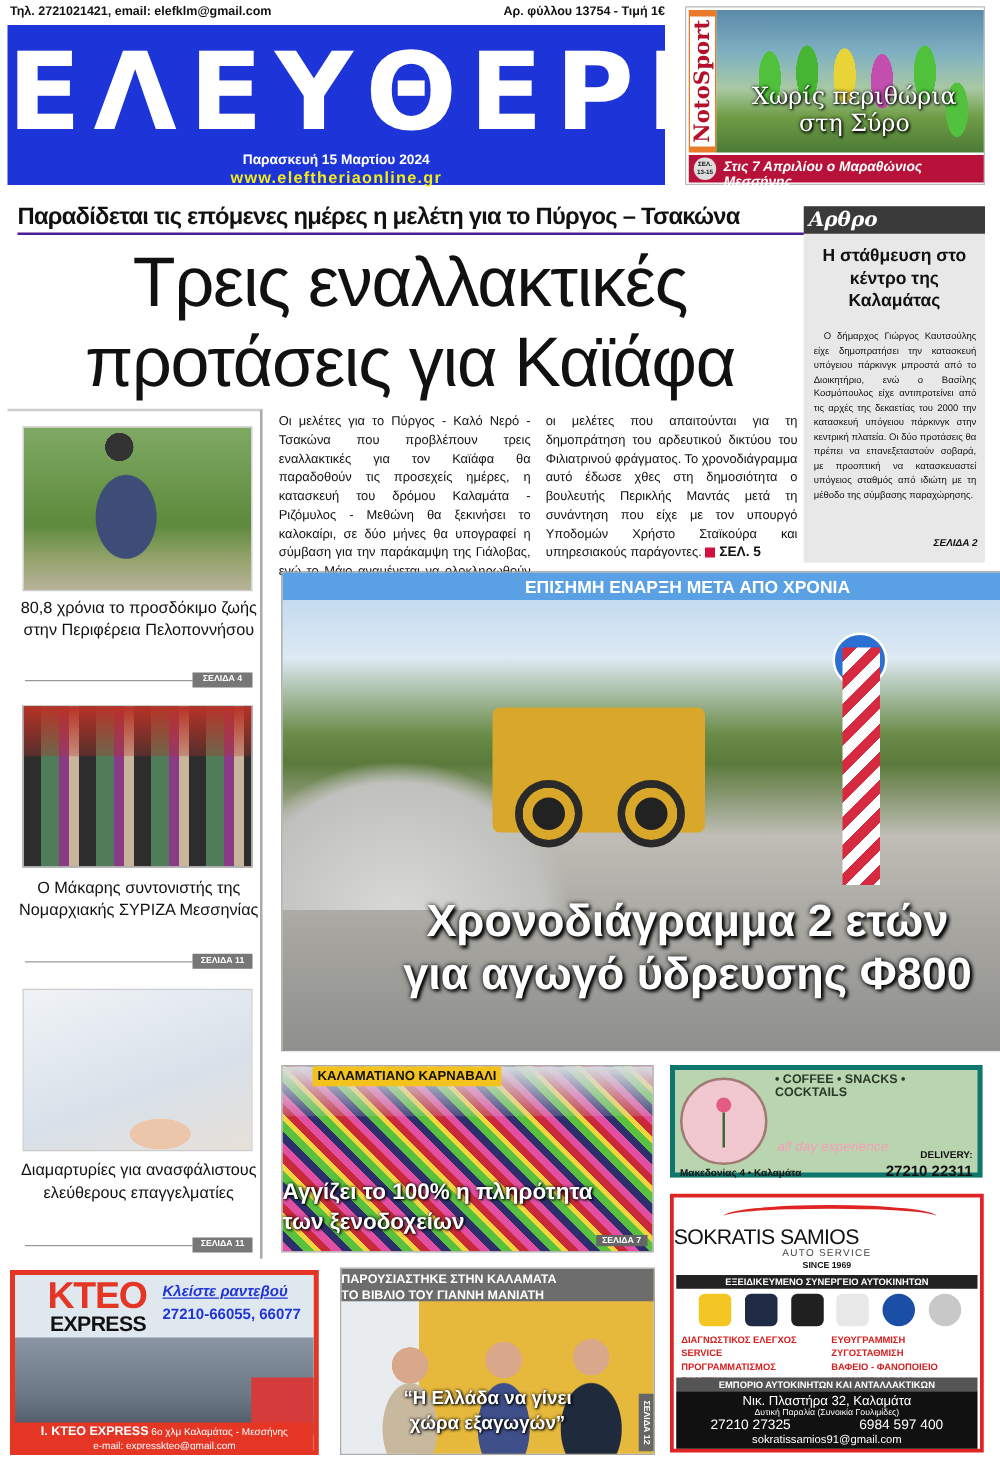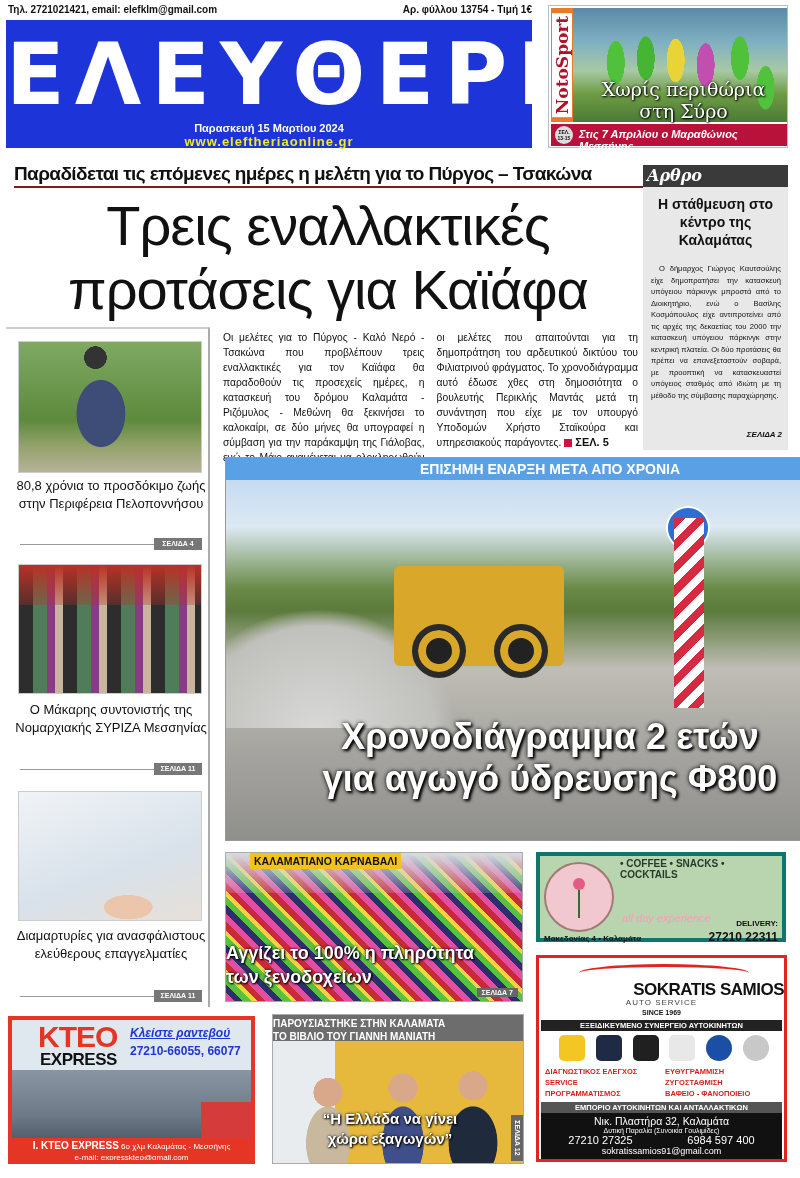--- a/index.html
+++ b/index.html
@@ -27,27 +27,27 @@
                    radial-gradient(ellipse 9px 22px at 20% 48%, #4fc13a 98%, transparent 100%),
                    radial-gradient(ellipse 9px 22px at 34% 44%, #45b532 98%, transparent 100%),
                    radial-gradient(ellipse 9px 22px at 48% 46%, #e9d437 98%, transparent 100%),
                    radial-gradient(ellipse 9px 22px at 62% 50%, #c24eb0 98%, transparent 100%),
                    radial-gradient(ellipse 9px 22px at 78% 44%, #4fc13a 98%, transparent 100%),
                    radial-gradient(ellipse 9px 22px at 90% 70%, #52c23e 98%, transparent 100%); }
   .sport-vert { position: absolute; left: 2px; top: 2px; width: 22px; height: 114px; background: #e97a2a;
                 color: #c3102a; font-family: "DejaVu Serif", serif; font-weight: bold; font-size: 17px; }
   .sport-vert span { position: absolute; left: 50%; top: 50%; transform: translate(-50%,-50%) rotate(-90deg); white-space: nowrap; color: #b5102a; background: #fff; padding: 0 3px; }
   .sport-title { position: absolute; left: 24px; top: 60px; width: 221px; text-align: center; color: #fff; font-family: "DejaVu Serif", serif; font-size: 19px; line-height: 22px;
-                 text-shadow: 0 0 3px #000, 1px 1px 2px #000; margin-top: 12px; }
+                 text-shadow: 0 0 3px #000, 1px 1px 2px #000; }
   .sport-bar { position: absolute; left: 2px; top: 118px; width: 236px; height: 22px; background: #b8123a; }
   .sport-badge { position: absolute; left: 4px; top: 2px; width: 18px; height: 18px; border-radius: 50%; background: #ddd; color: #111; font-size: 5px; font-weight: bold; text-align: center; line-height: 6px; padding-top: 3px; }
   .sport-bar-text { position: absolute; left: 28px; top: 4px; color: #fff; font-size: 11px; font-style: italic; font-weight: bold; }
 
   
-  .kicker { left: 14px; top: 163px; width: 630px; font-size: 19px; font-weight: bold; font-family: "Liberation Sans Narrow", "Liberation Sans", sans-serif; letter-spacing: -0.6px; border-bottom: 2px solid #7f1d1d; padding-bottom: 1px; white-space: nowrap; }
+  .kicker { left: 14px; top: 163px; width: 630px; font-size: 19px; font-weight: bold; font-family: "Liberation Sans Narrow", "Liberation Sans", sans-serif; letter-spacing: -0.6px; border-bottom: 2px solid #4c1d95; padding-bottom: 1px; white-space: nowrap; }
   .headline { left: 10px; top: 194px; width: 636px; text-align: center; font-size: 56px; font-weight: normal; line-height: 64px; letter-spacing: -1px; }
 
   
   .arthro { left: 643px; top: 165px; width: 145px; height: 285px; background: #e8e8e8; }
   .arthro-head { position: absolute; left: 0; top: 0; width: 145px; height: 22px; background: #3a3a3a; color: #fff; font-family: "DejaVu Serif", serif; font-style: italic; font-weight: bold; font-size: 16px; padding-left: 4px; line-height: 22px; }
   .arthro-title { position: absolute; left: 4px; top: 30px; width: 137px; text-align: center; font-weight: bold; font-size: 14px; line-height: 18px; }
   .arthro-body { position: absolute; left: 8px; top: 98px; width: 130px; font-size: 7.6px; line-height: 11.5px; text-align: justify; text-indent: 8px; }
   .arthro-page { position: absolute; right: 6px; top: 265px; font-size: 8px; font-weight: bold; font-style: italic; }
 
   
@@ -102,21 +102,21 @@
   .garden-logo::after { content: ""; position: absolute; left: 32px; top: 26px; width: 2px; height: 28px; background: #3a6a36; }
   .garden-top { position: absolute; left: 80px; top: 2px; font-size: 10px; font-weight: bold; color: #2a3a2a; }
   .garden-name { position: absolute; left: 88px; top: 12px; font-size: 31px; color: #3b8a36; font-family: "DejaVu Sans", sans-serif; letter-spacing: 1px; }
   .garden-tag { position: absolute; left: 82px; top: 56px; font-size: 11px; color: #f59fb7; font-style: italic; }
   .garden-addr { position: absolute; left: 4px; top: 78px; font-size: 8px; font-weight: bold; }
   .garden-del-label { position: absolute; right: 4px; top: 63px; font-size: 8px; font-weight: bold; }
   .garden-del { position: absolute; right: 4px; top: 74px; font-size: 12px; font-weight: bold; }
 
   
   .samios { left: 536px; top: 955px; width: 251px; height: 207px; border: 3px solid #e02424; background: #fff; }
-  .samios-name { position: absolute; left: 0; top: 22px; width: 100%; text-align: right; font-size: 17px; font-weight: bold; letter-spacing: -0.5px; }
+  .samios-name { position: absolute; left: 0; top: 22px; width: 100%; text-align: left; font-size: 17px; font-weight: normal; letter-spacing: -0.5px; }
   .samios-car { position: absolute; left: 40px; top: 6px; width: 170px; height: 18px; border-top: 3px solid #e02424; border-radius: 60% 60% 0 0; }
   .samios-sub { position: absolute; left: 0; top: 40px; width: 100%; text-align: center; font-size: 8px; color: #444; letter-spacing: 1px; }
   .samios-since { position: absolute; left: 0; top: 51px; width: 100%; text-align: center; font-size: 7px; font-weight: bold; }
   .samios-bar { position: absolute; left: 2px; width: 241px; background: #222; color: #fff; font-size: 7.5px; font-weight: bold; text-align: center; height: 11px; line-height: 11px; }
   .samios-logos { position: absolute; left: 20px; top: 77px; width: 210px; height: 28px; display: flex; justify-content: space-between; }
   .samios-logos span { width: 26px; height: 26px; border-radius: 5px; }
   .samios-svc { position: absolute; left: 6px; top: 108px; width: 240px; display: grid; grid-template-columns: 1fr 1fr; font-size: 7.5px; font-weight: bold; color: #d61e1e; line-height: 11px; }
   .samios-foot { position: absolute; left: 2px; top: 155px; width: 241px; height: 46px; background: #111; color: #fff; text-align: center; }
   .samios-addr { font-size: 10.5px; margin-top: 2px; }
   .samios-area { font-size: 7px; }

